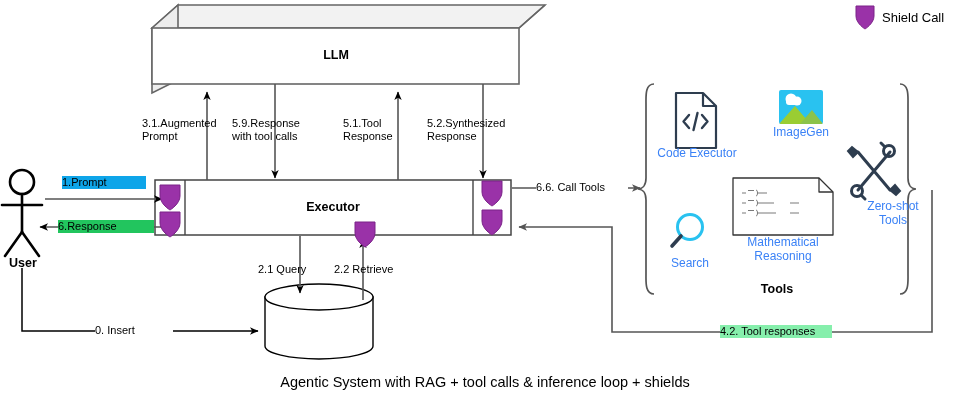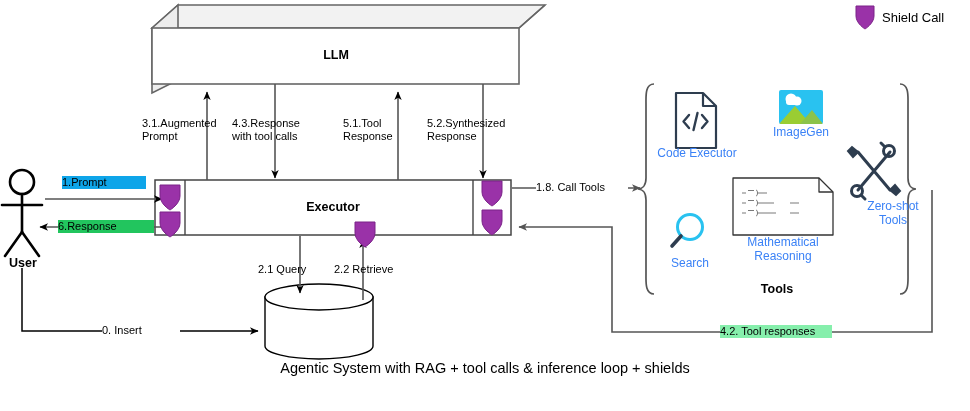--- a/index.html
+++ b/index.html
@@ -5,21 +5,21 @@
   html,body{margin:0;padding:0;background:#ffffff;}
   body{width:970px;height:411px;overflow:hidden;
        font-family:"Liberation Sans","DejaVu Sans",sans-serif;color:#000;}
   #stage{position:relative;width:970px;height:411px;}
   svg#diagram{position:absolute;left:0;top:0;width:970px;height:411px;}
   .lbl{position:absolute;font-size:11px;line-height:13px;color:#000;
        text-align:left;white-space:pre-line;}
   .node-title{position:absolute;font-size:12.5px;font-weight:bold;text-align:center;}
   .tool-lbl{position:absolute;font-size:12px;line-height:14px;text-align:center;
             color:#3b82f6;white-space:pre-line;}
-  .caption{position:absolute;left:0;top:360px;width:970px;text-align:center;
+  .caption{position:absolute;left:0;top:374px;width:970px;text-align:center;
            font-size:14.5px;color:#000;}
   .legend-lbl{position:absolute;font-size:13px;color:#000;}
 </style>
 </head>
 <body>
 
 <div id="stage">
 
 <svg id="diagram" viewBox="0 0 970 411">
   <defs>
@@ -150,40 +150,40 @@
 <div class="node-title" style="left:268px;top:200px;width:130px;">Executor</div>
 
 
 <div class="node-title" style="left:-10px;top:256px;width:66px;">User</div>
 
 <div class="node-title" style="left:717px;top:282px;width:120px;">Tools</div>
 
 <div class="lbl" style="left:142px;top:117px;width:128px;">3.1.Augmented
 Prompt</div>
 
-<div class="lbl" style="left:232px;top:117px;width:118px;">4.3.Response
+<div class="lbl" style="left:232px;top:117px;width:118px;">5.9.Response
 with tool calls</div>
 
 <div class="lbl" style="left:343px;top:117px;width:110px;">5.1.Tool
 Response</div>
 
 <div class="lbl" style="left:427px;top:117px;width:124px;">5.2.Synthesized
 Response</div>
 
 <div class="lbl" style="left:62px;top:176px;width:84px;background:#0ea5e9;">1.Prompt</div>
 
 <div class="lbl" style="left:58px;top:220px;width:96px;background:#22c55e;">6.Response</div>
 
 <div class="lbl" style="left:258px;top:263px;width:84px;">2.1 Query</div>
 
 <div class="lbl" style="left:334px;top:263px;width:96px;">2.2 Retrieve</div>
 
-<div class="lbl" style="left:102px;top:324px;width:78px;background:#fff;">0. Insert</div>
-
-<div class="lbl" style="left:536px;top:181px;width:92px;background:#fff;">1.8. Call Tools</div>
+<div class="lbl" style="left:95px;top:324px;width:78px;background:#fff;">0. Insert</div>
+
+<div class="lbl" style="left:536px;top:181px;width:92px;background:#fff;">6.6. Call Tools</div>
 
 <div class="lbl" style="left:720px;top:325px;width:112px;background:#86efac;">4.2. Tool responses</div>
 
 <div class="tool-lbl" style="left:652px;top:146px;width:90px;">Code Executor</div>
 
 <div class="tool-lbl" style="left:766px;top:125px;width:70px;">ImageGen</div>
 
 <div class="tool-lbl" style="left:838px;top:199px;width:110px;">Zero-shot
 Tools</div>
 

